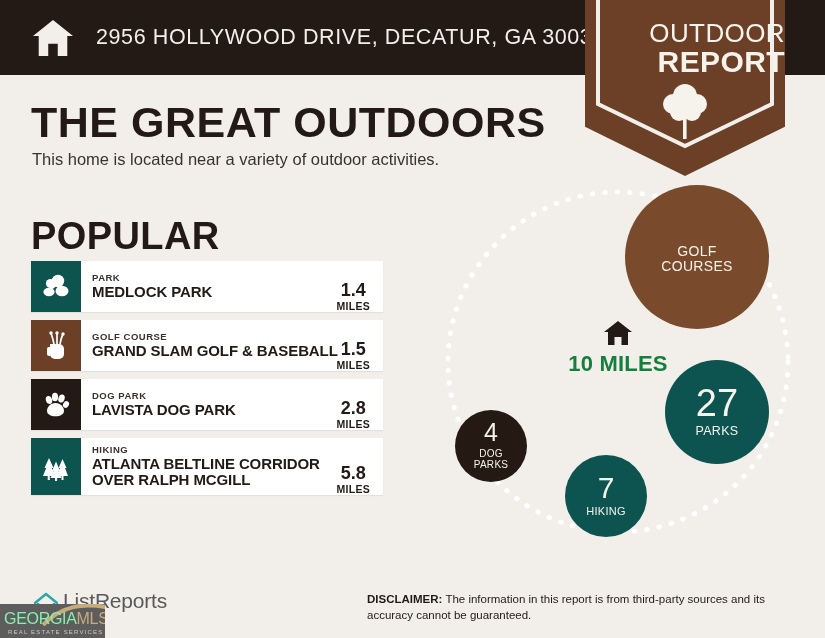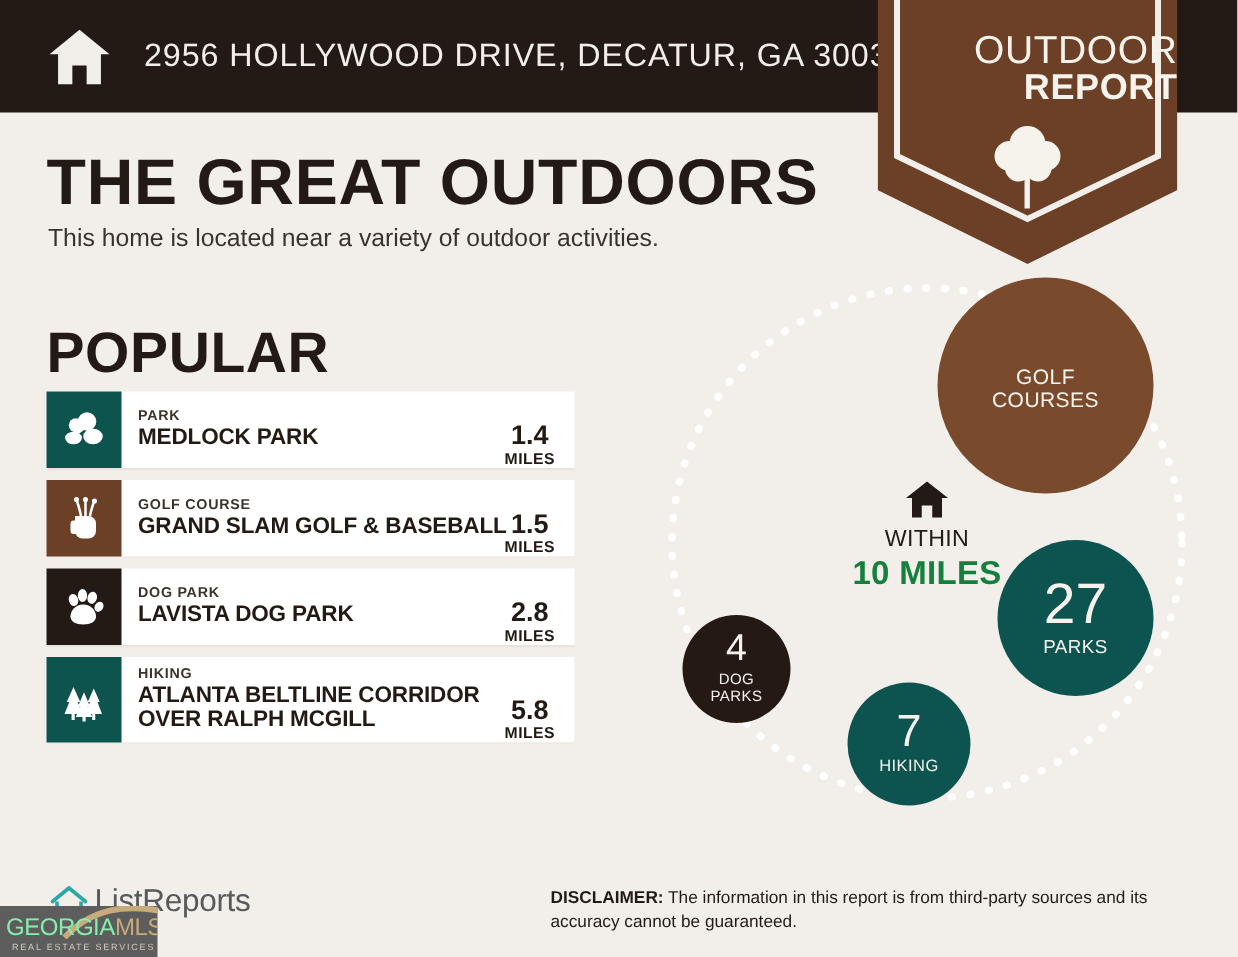--- a/index.html
+++ b/index.html
@@ -61,21 +61,21 @@
   .badge-text {
     position: absolute;
     left: 0; top: 20px;
     width: 200px;
     text-align: right;
     color: #f6f2ec;
     line-height: 1.02;
     z-index: 2;
   }
   .badge-text .l1 { font-size: 26px; letter-spacing: 0.4px; display: block; }
-  .badge-text .l2 { font-size: 24px; font-weight: bold; letter-spacing: 0.4px; display: block; margin-left: 40px; }
+  .badge-text .l2 { font-size: 30px; font-weight: bold; letter-spacing: 0.4px; display: block; margin-left: 40px; }
   .badge-tree {
     position: absolute;
     left: 50%; top: 82px;
     transform: translateX(-50%);
     z-index: 2;
   }
 
   
   .title {
     position: absolute;
@@ -251,21 +251,21 @@
     color: #15803d;
     letter-spacing: 0.2px;
     line-height: 1.15;
   }
 
   
   .footer-listreports {
     position: absolute;
     left: 33px; top: 589px;
     display: flex;
-    align-items: flex-start;
+    align-items: flex-end;
   }
   .lr-text {
     font-size: 21px;
     color: #58595b;
     letter-spacing: -0.2px;
     margin-left: 4px;
   }
   .footer-gamls {
     position: absolute;
     left: 0px; top: 604px;
@@ -467,21 +467,20 @@
     <div class="b-lbl">
       <span>DOG</span><br>
       <span>PARKS</span>
     </div>
   </div>
 
   <div class="center-label">
     <svg class="ch-icon" width="30" height="26" viewBox="0 0 30 26">
       <path d="M15 1 L29 12 L25 12 L25 25 L18.5 25 L18.5 17 L11.5 17 L11.5 25 L5 25 L5 12 L1 12 Z" fill="#231a15"></path>
     </svg>
-    <span class="cl1">WITHIN</span>
     <span class="cl2">10 MILES</span>
   </div>
 </div>
 
 <div class="footer-listreports">
   <svg width="26" height="22" viewBox="0 0 26 22">
     <path d="M13 3 L24 12 M13 3 L2 12" stroke="#2aa8a8" stroke-width="2.4" fill="none" stroke-linecap="round"></path>
     <path d="M5 12 L5 19 L21 19 L21 12" stroke="#2aa8a8" stroke-width="2.4" fill="none" stroke-linejoin="round"></path>
   </svg>
   <span class="lr-text">ListReports</span>

